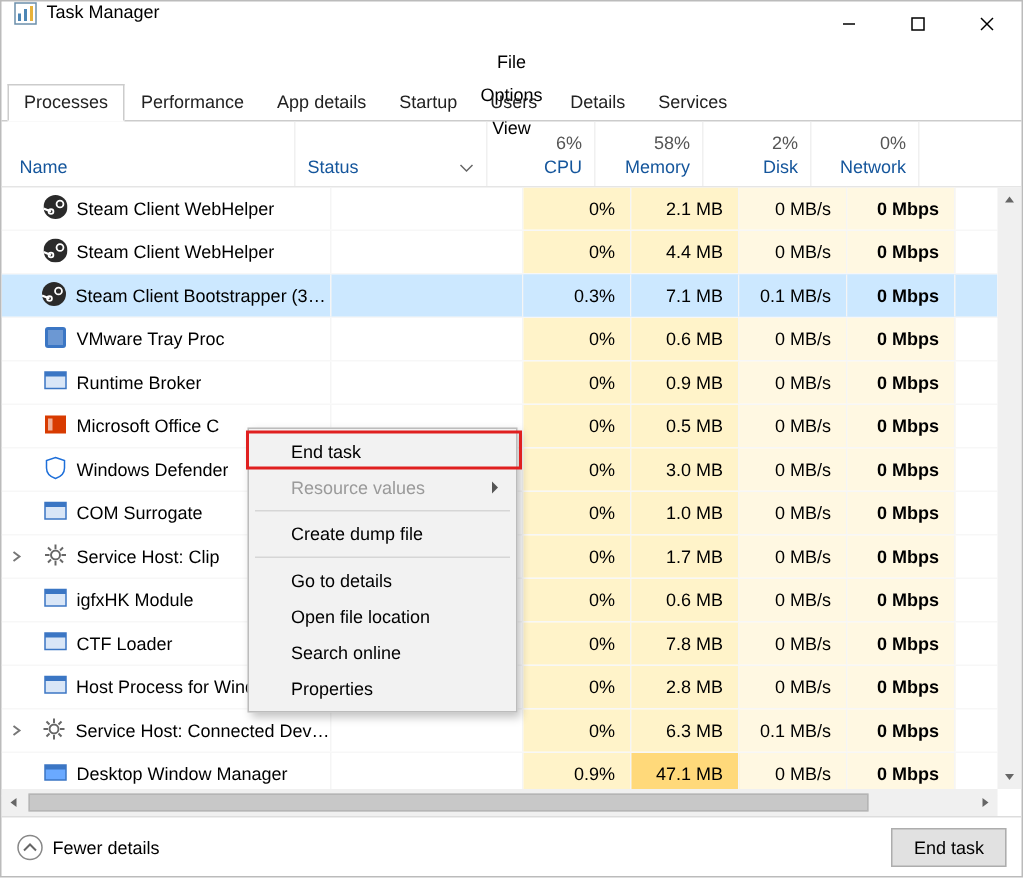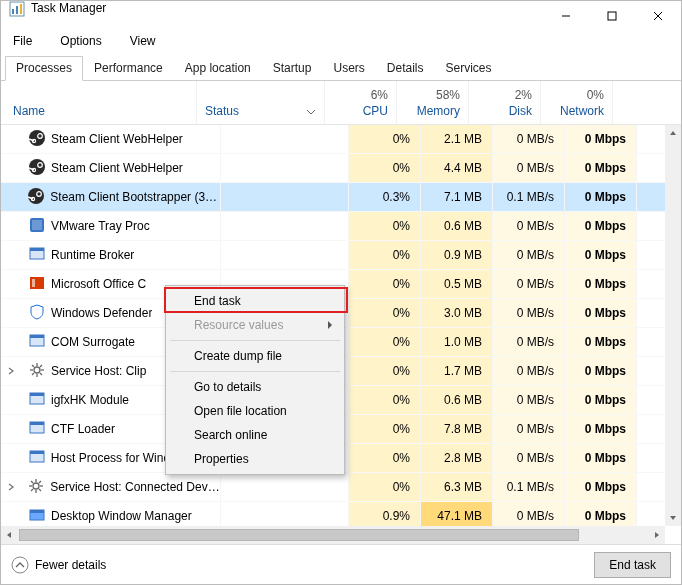--- a/index.html
+++ b/index.html
@@ -5,21 +5,21 @@
   * { box-sizing: border-box; font-family: "Segoe UI", Tahoma, sans-serif; font-size: 12px; }
   html, body { margin:0; padding:0; }
   body { background:#fff; color:#000; }
   .window { width:682px; height:585px; border:1px solid #bbb; background:#fff; position:relative; display:flex; flex-direction:column; }
   .titlebar { display:flex; height:30px; padding:0 0 0 8px; }
   .titlebar .icon { width:16px; height:16px; margin-right:6px; }
   .titlebar .title { flex:0 0 auto; }
   .titlebar .spacer { flex:1; }
   .winbtn { width:46px; height:30px; display:flex; align-items:center; justify-content:center; }
   .winbtn svg { display:block; }
-  .menubar { display:flex; gap:12px; padding:0 4px 2px 4px; height:22px; align-items:center; }
+  .menubar { display:flex; gap:2px; padding:0 4px 2px 4px; height:22px; align-items:center;flex-direction:column; }
   .menubar .mi { padding:3px 8px; }
   .tabs { display:flex; border-bottom:1px solid #ccc; padding:0 4px; height:26px; margin-top:2px;}
   .tab { padding:4px 10px; border:1px solid transparent; border-bottom:none; position:relative; top:1px; color:#222;}
   .tab.active { border-color:#ccc; background:#fff; border-bottom:1px solid #fff; }
   .content { flex:1; position:relative; overflow:hidden; display:flex; flex-direction:column; }
   .grid { flex:1; overflow:hidden; position:relative; }
   .header-row { display:flex; height:44px; align-items:stretch; border-bottom:1px solid #e5e5e5; color:#15569c; }
   .hcell { border-right:1px solid #f0f0f0; display:flex; align-items:flex-end; padding:0 8px 6px 8px; }
   .hcell.name { width:196px; padding-left:12px;}
   .hcell.status { width:128px;}
@@ -92,21 +92,21 @@
 
   <div class="menubar">
     <div class="mi">File</div>
     <div class="mi">Options</div>
     <div class="mi">View</div>
   </div>
 
   <div class="tabs">
     <div class="tab active">Processes</div>
     <div class="tab">Performance</div>
-    <div class="tab">App location</div>
+    <div class="tab">App details</div>
     <div class="tab">Startup</div>
     <div class="tab">Users</div>
     <div class="tab">Details</div>
     <div class="tab">Services</div>
   </div>
 
   <div class="content">
     <div class="grid">
 
       <div class="header-row">

